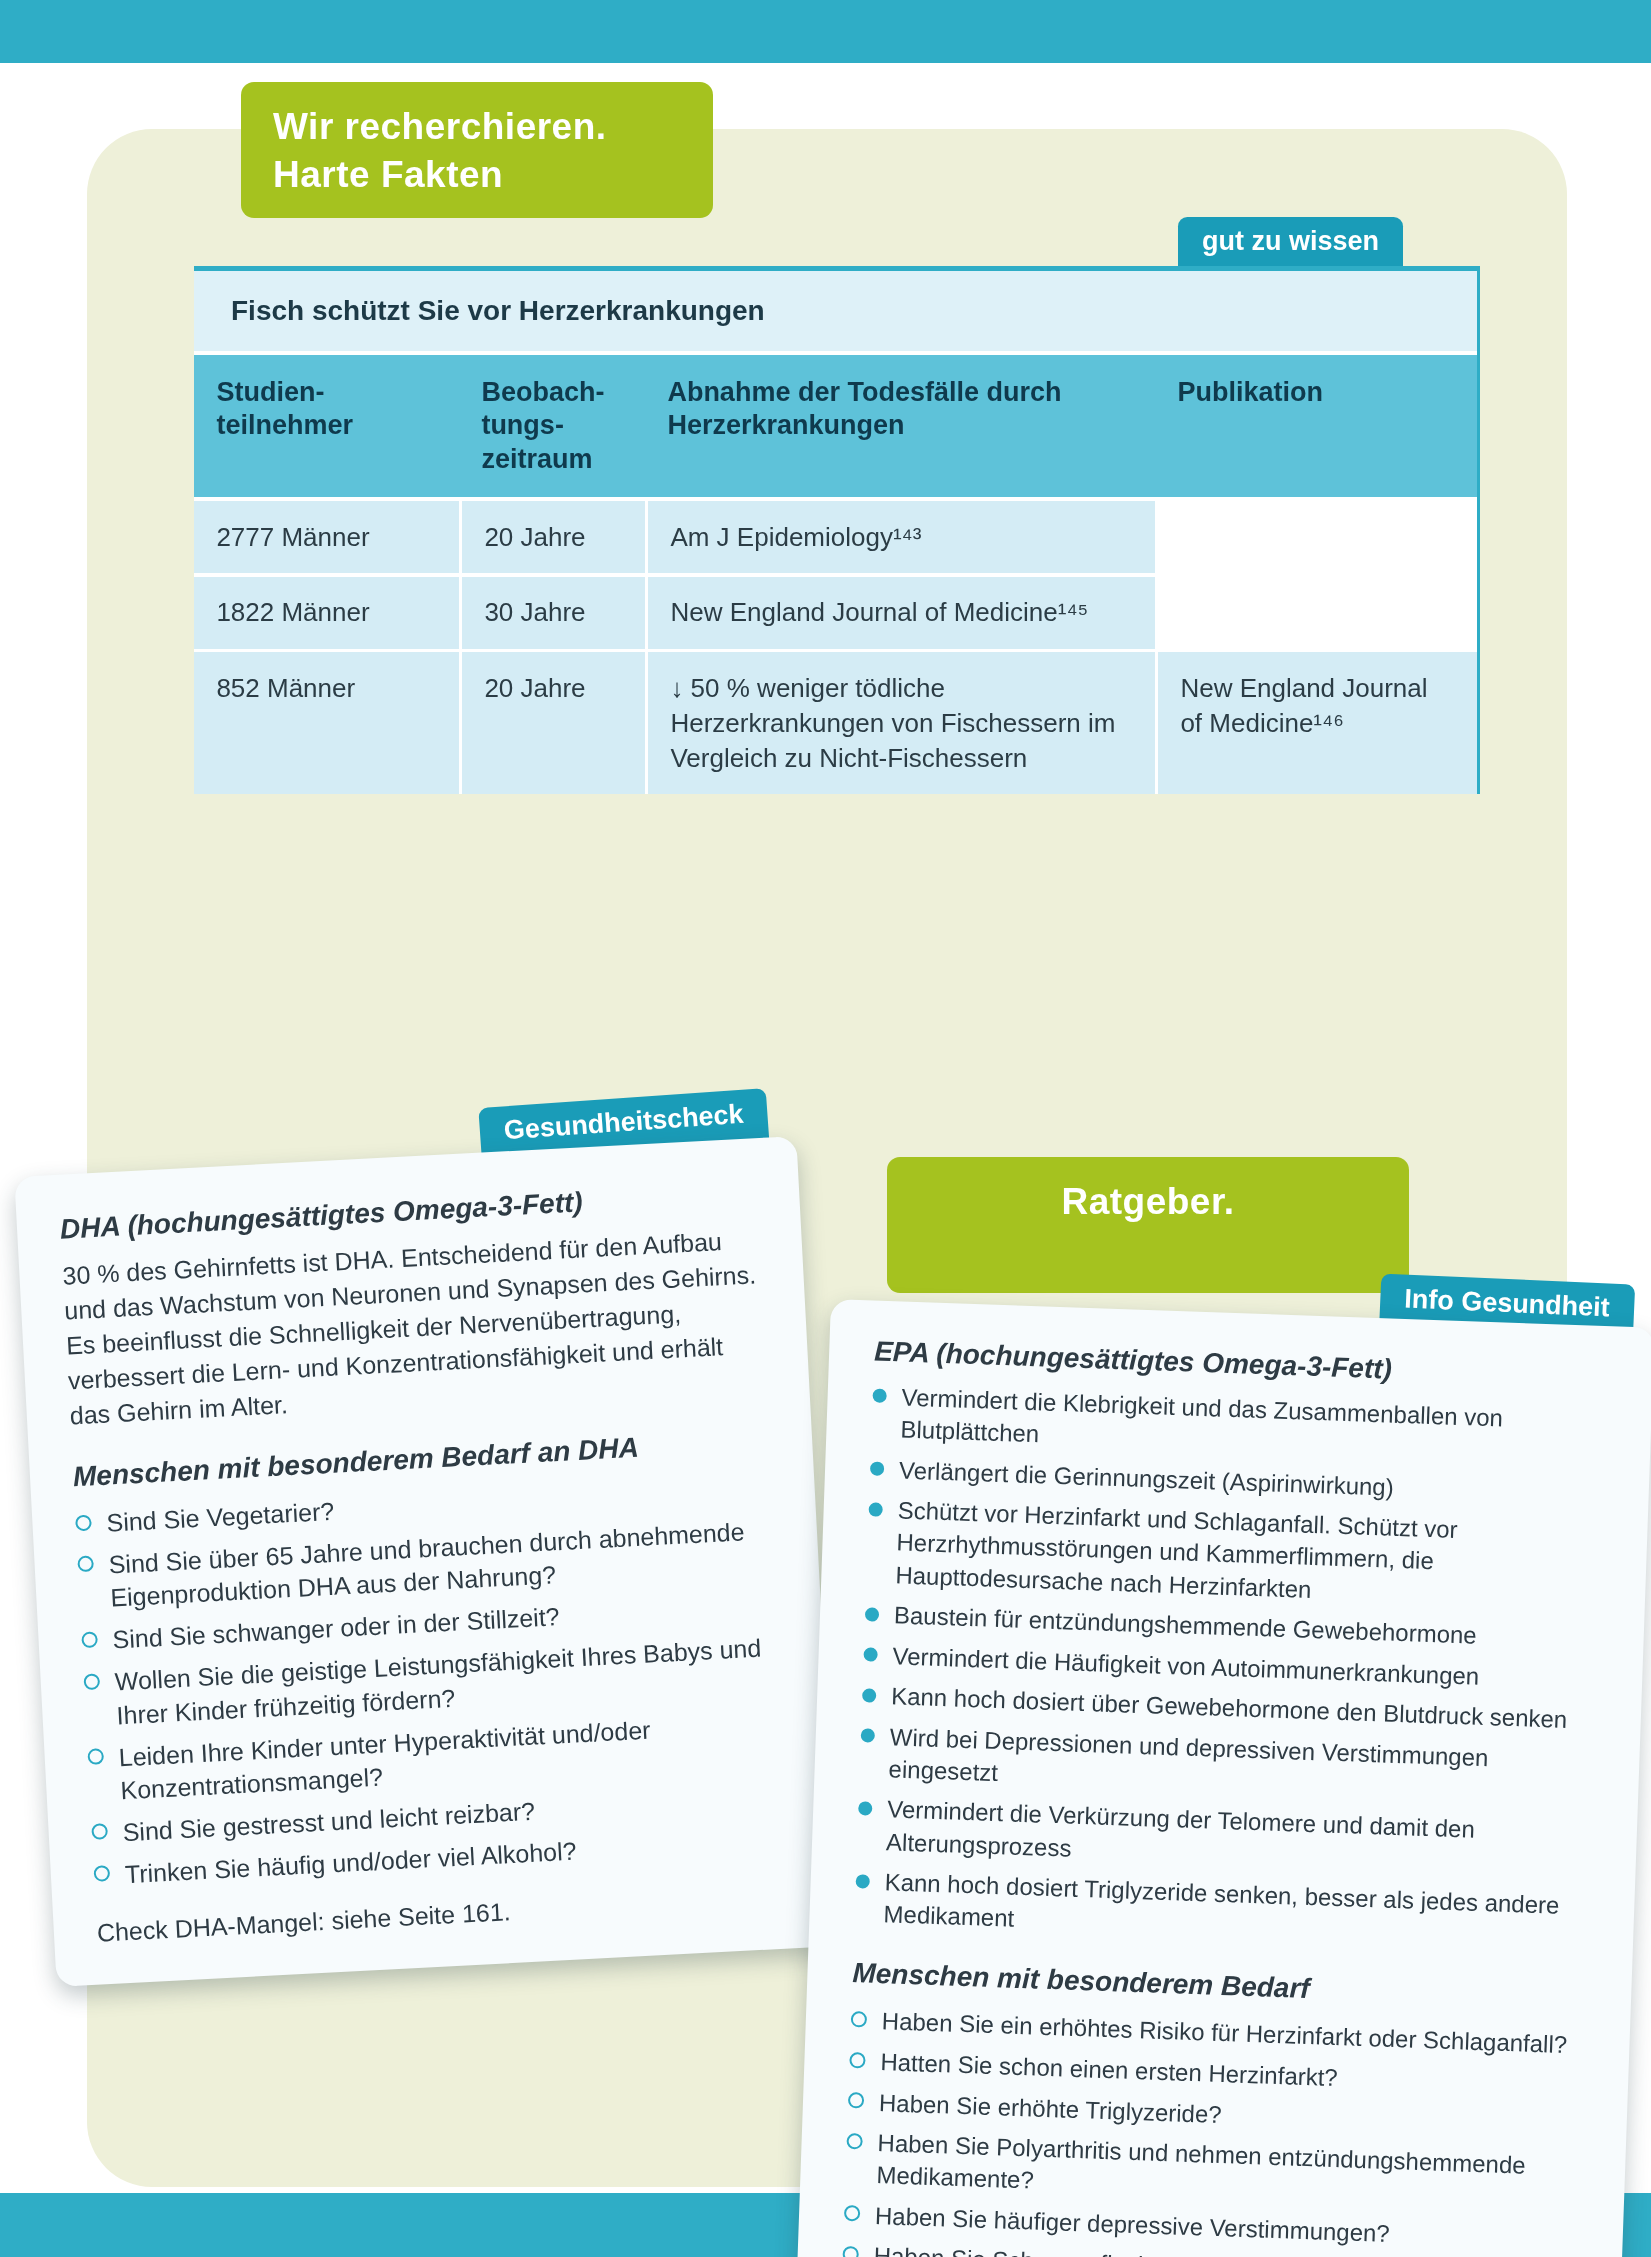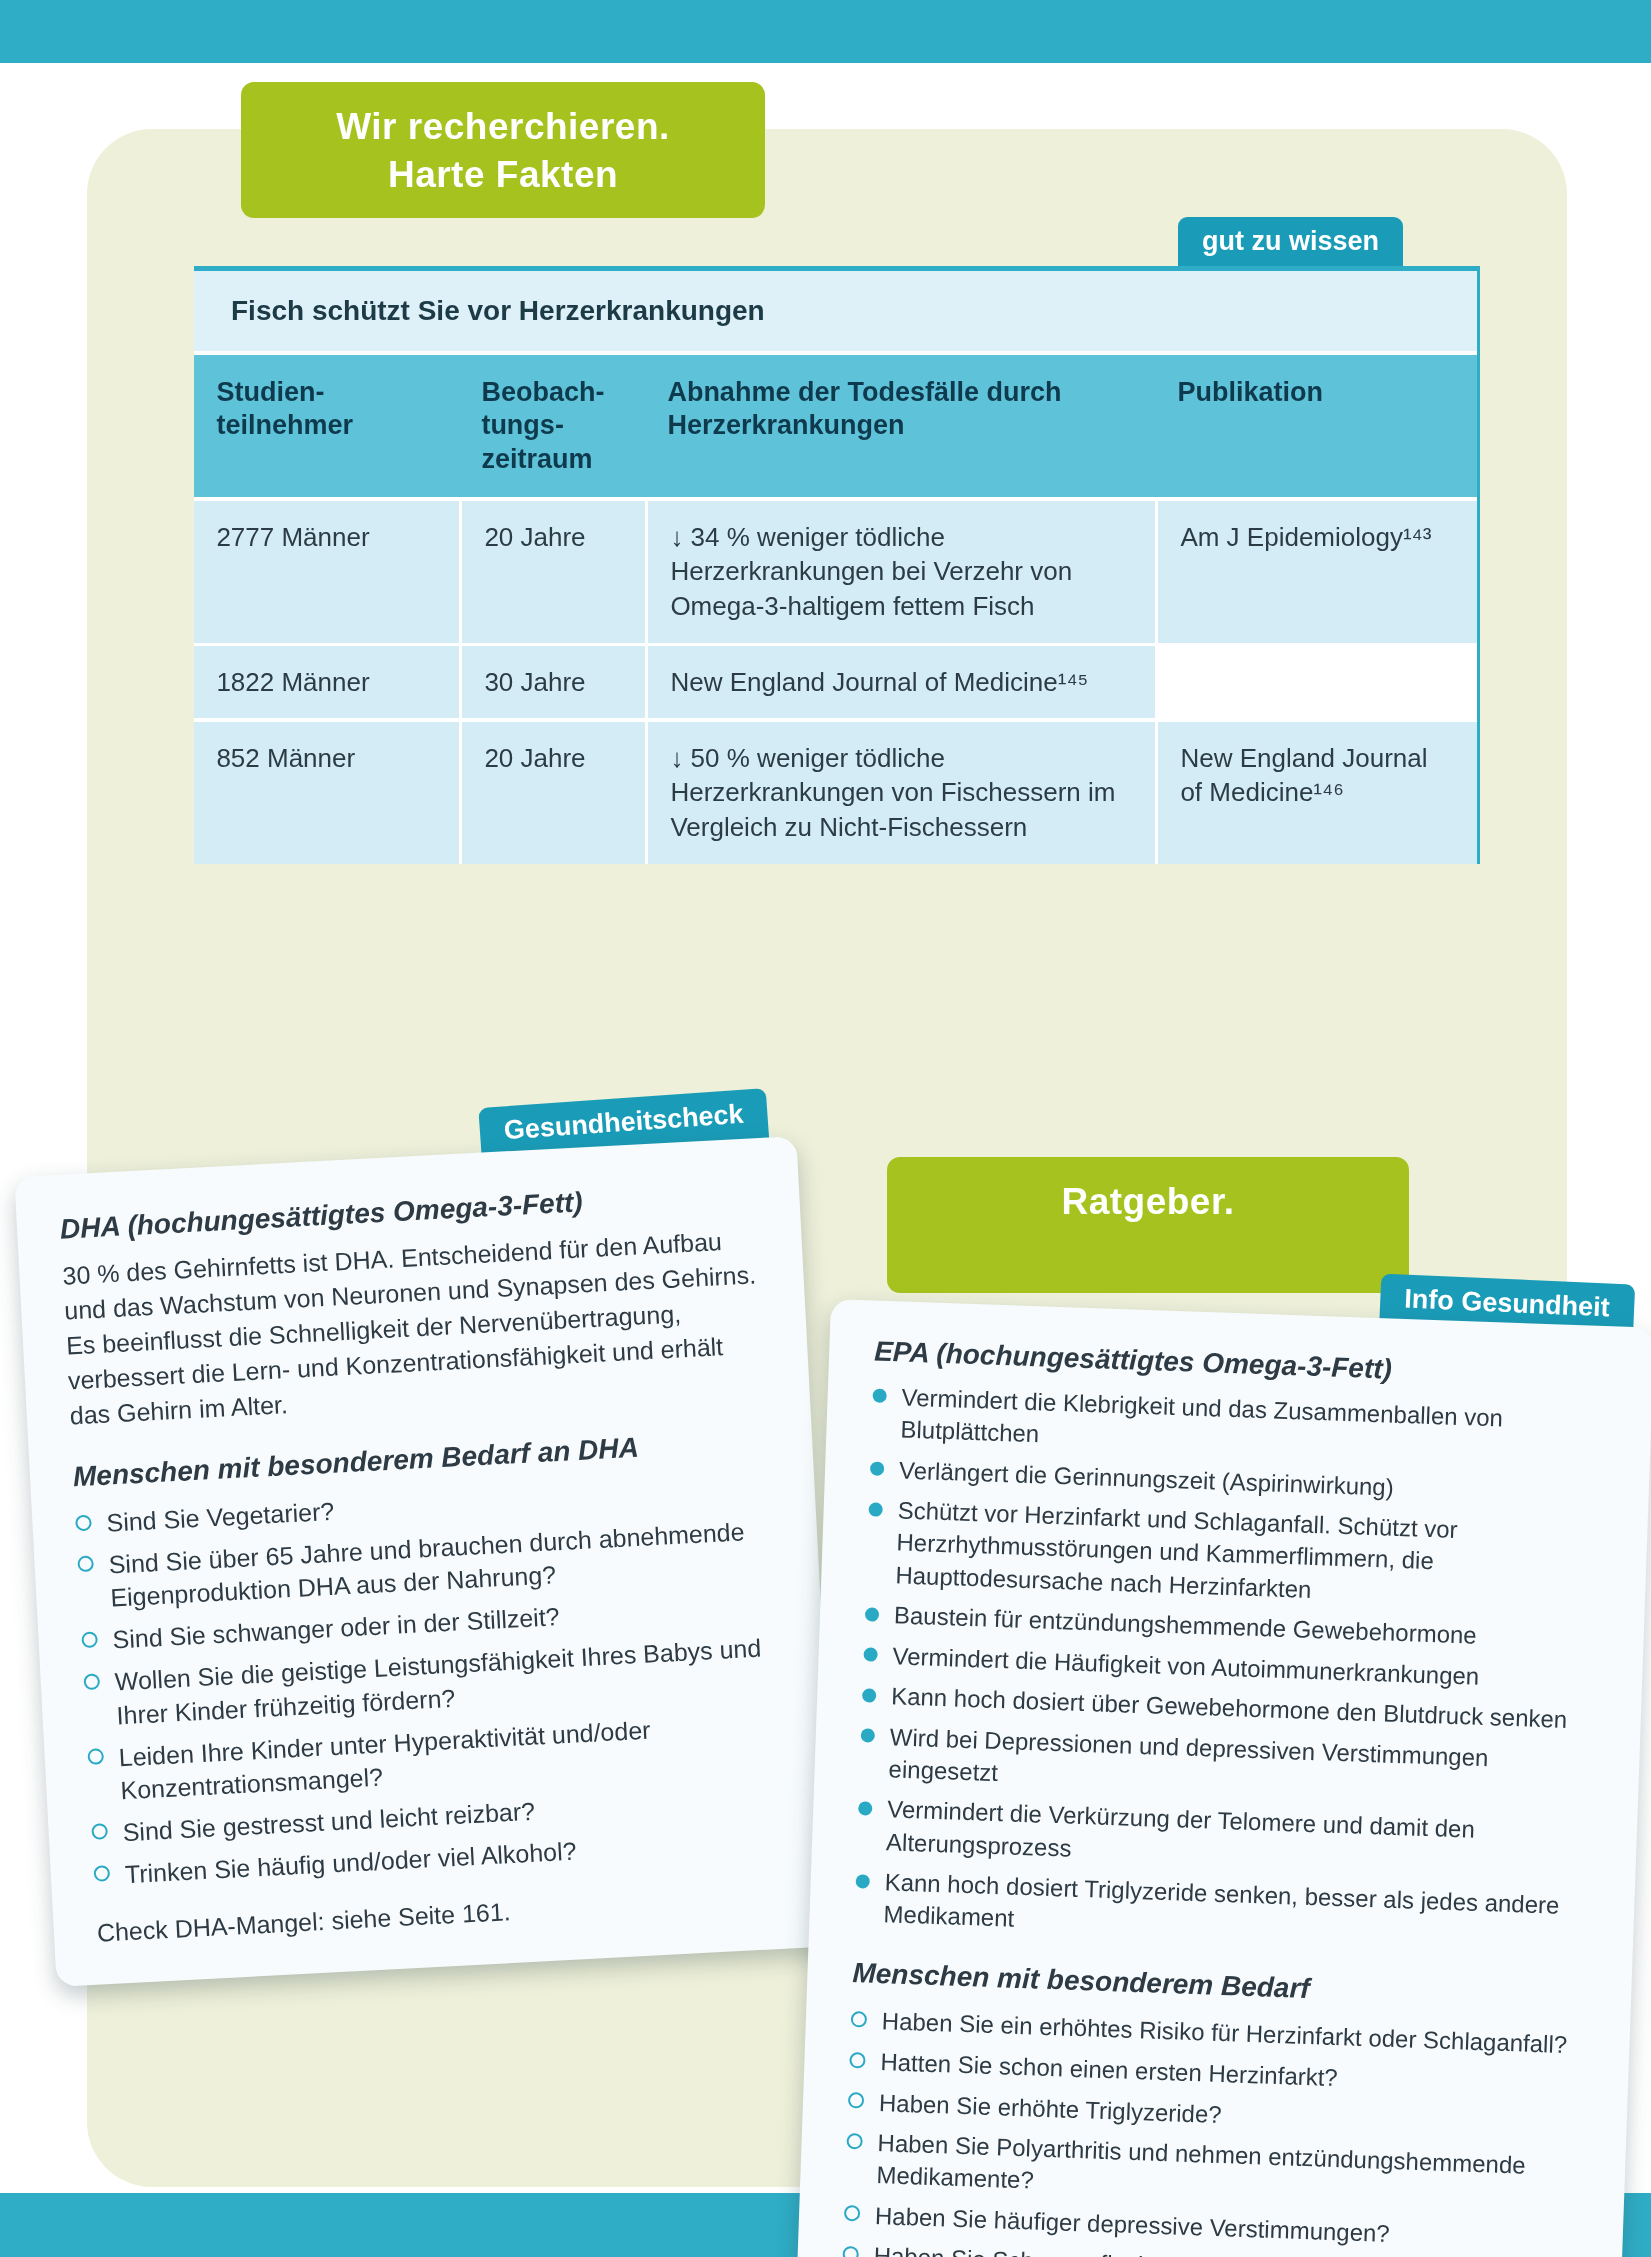--- a/index.html
+++ b/index.html
@@ -18,21 +18,21 @@
     position:absolute; left:87px; top:129px; width:1480px; height:2058px;
     background:#eef0d9; border-radius:65px;
   }
 
   .green-badge {
     position:absolute; background:#a5c21f; color:#ffffff; border-radius:13px;
     font-weight:bold; font-size:37px; line-height:1.32;
     padding:20.5px 32px; letter-spacing:0.5px; z-index:2;
   }
   .green-badge span { display:block; }
-  .badge-research { left:241px; top:82px; width:524px; height:136px;text-align:center; }
+  .badge-research { left:241px; top:82px; width:472px; height:136px; }
   .badge-ratgeber { left:887px; top:1157px; width:522px; height:136px;text-align:center; }
 
   .teal-tag {
     position:absolute; background:#1a9cb8; color:#ffffff; font-weight:bold;
     font-size:27px; padding:9.3px 24px; border-radius:9.3px; white-space:nowrap;
   }
   .tag-gut { left:1178px; top:217px; border-radius:9.3px 9.3px 0 0; z-index:2; }
   .tag-check { left:480px; top:1098px; transform:rotate(-4deg); z-index:3; padding-bottom:18.6px; }
   .tag-info { left:1380px; top:1279px; transform:rotate(2.5deg); z-index:3; padding-bottom:20.5px; }
 
@@ -114,21 +114,20 @@
         <span>Herzerkrankungen</span>
       </div>
       <div class="th">
         <span>Publikation</span>
       </div>
     </div>
     <div class="t-body">
       <div class="tr">
         <div class="td">2777 Männer</div>
         <div class="td">20 Jahre</div>
-        <div class="td">↓ 34 % weniger tödliche Herzerkrankungen bei Verzehr von Omega-3-haltigem fettem Fisch</div>
         <div class="td">Am J Epidemiology¹⁴³</div>
       </div>
       <div class="tr">
         <div class="td">1822 Männer</div>
         <div class="td">30 Jahre</div>
         <div class="td">New England Journal of Medicine¹⁴⁵</div>
       </div>
       <div class="tr">
         <div class="td">852 Männer</div>
         <div class="td">20 Jahre</div>

